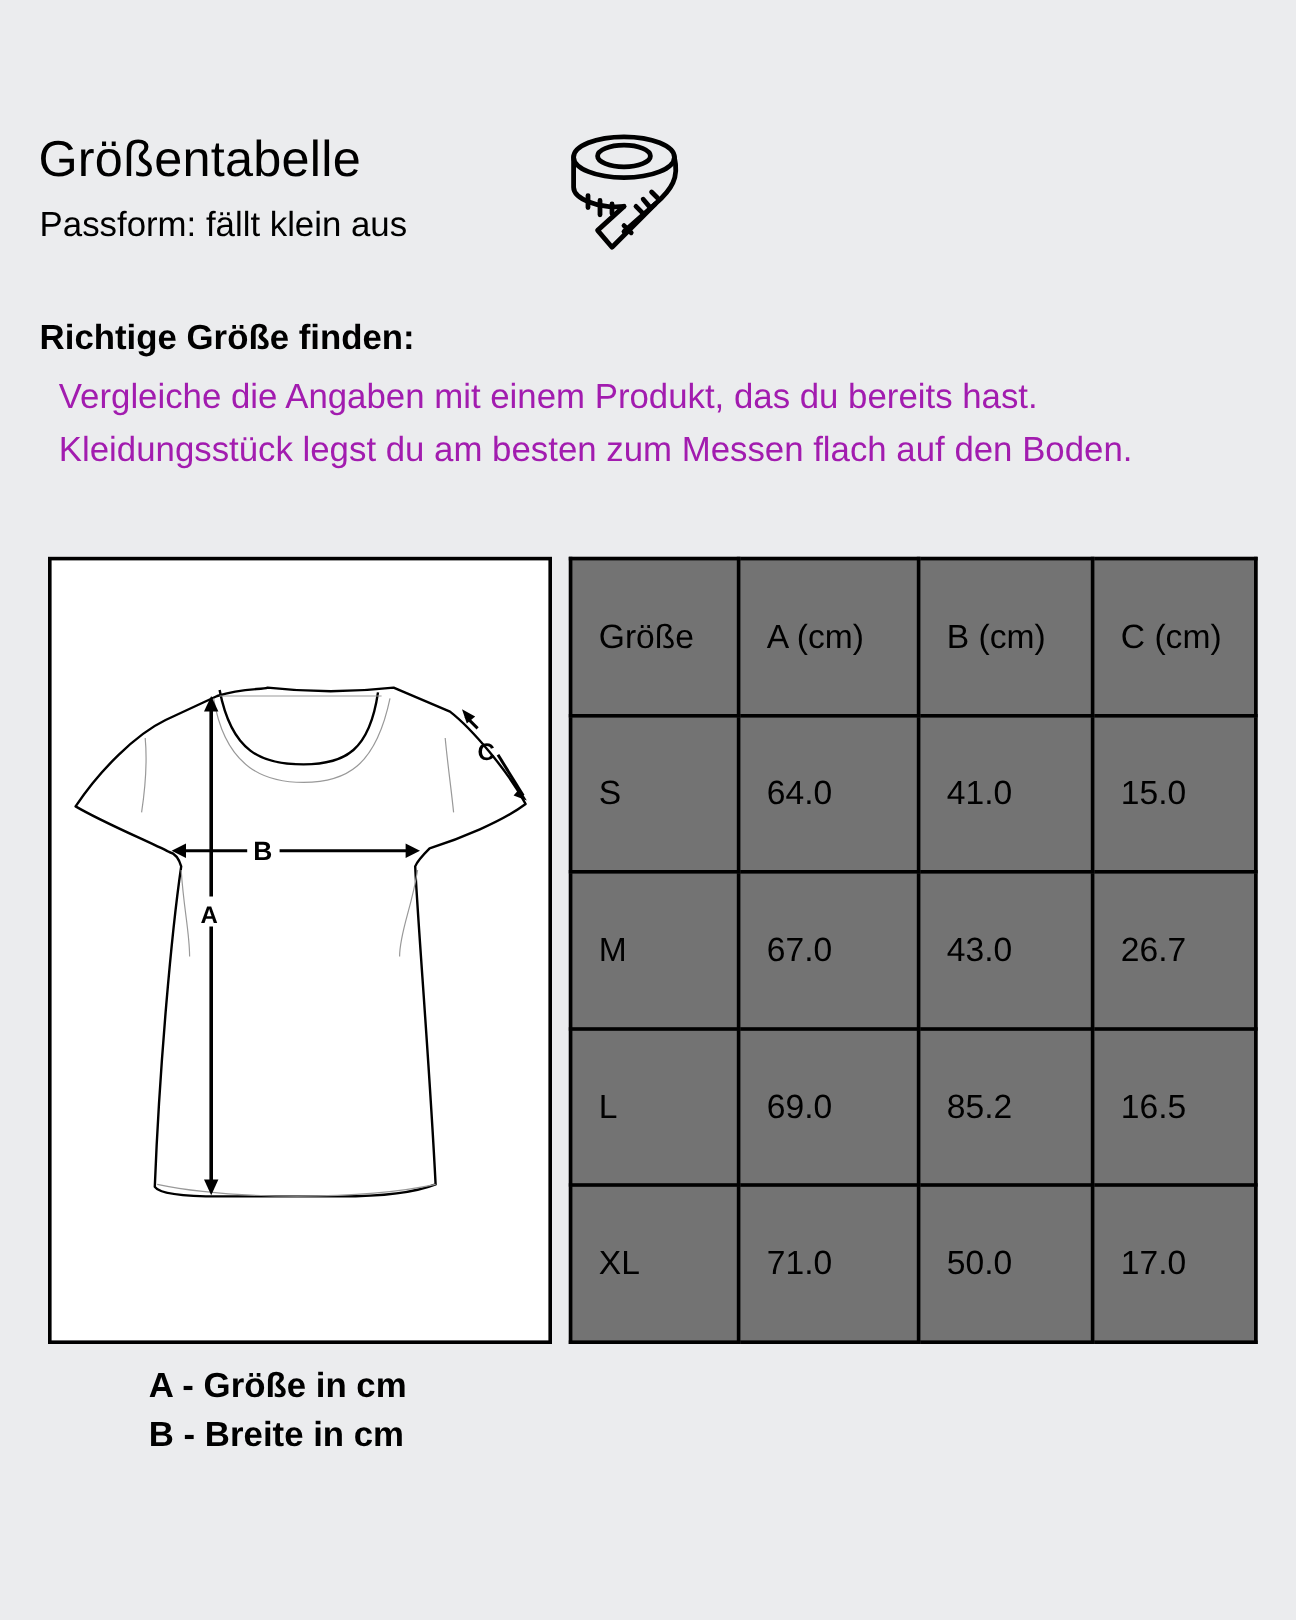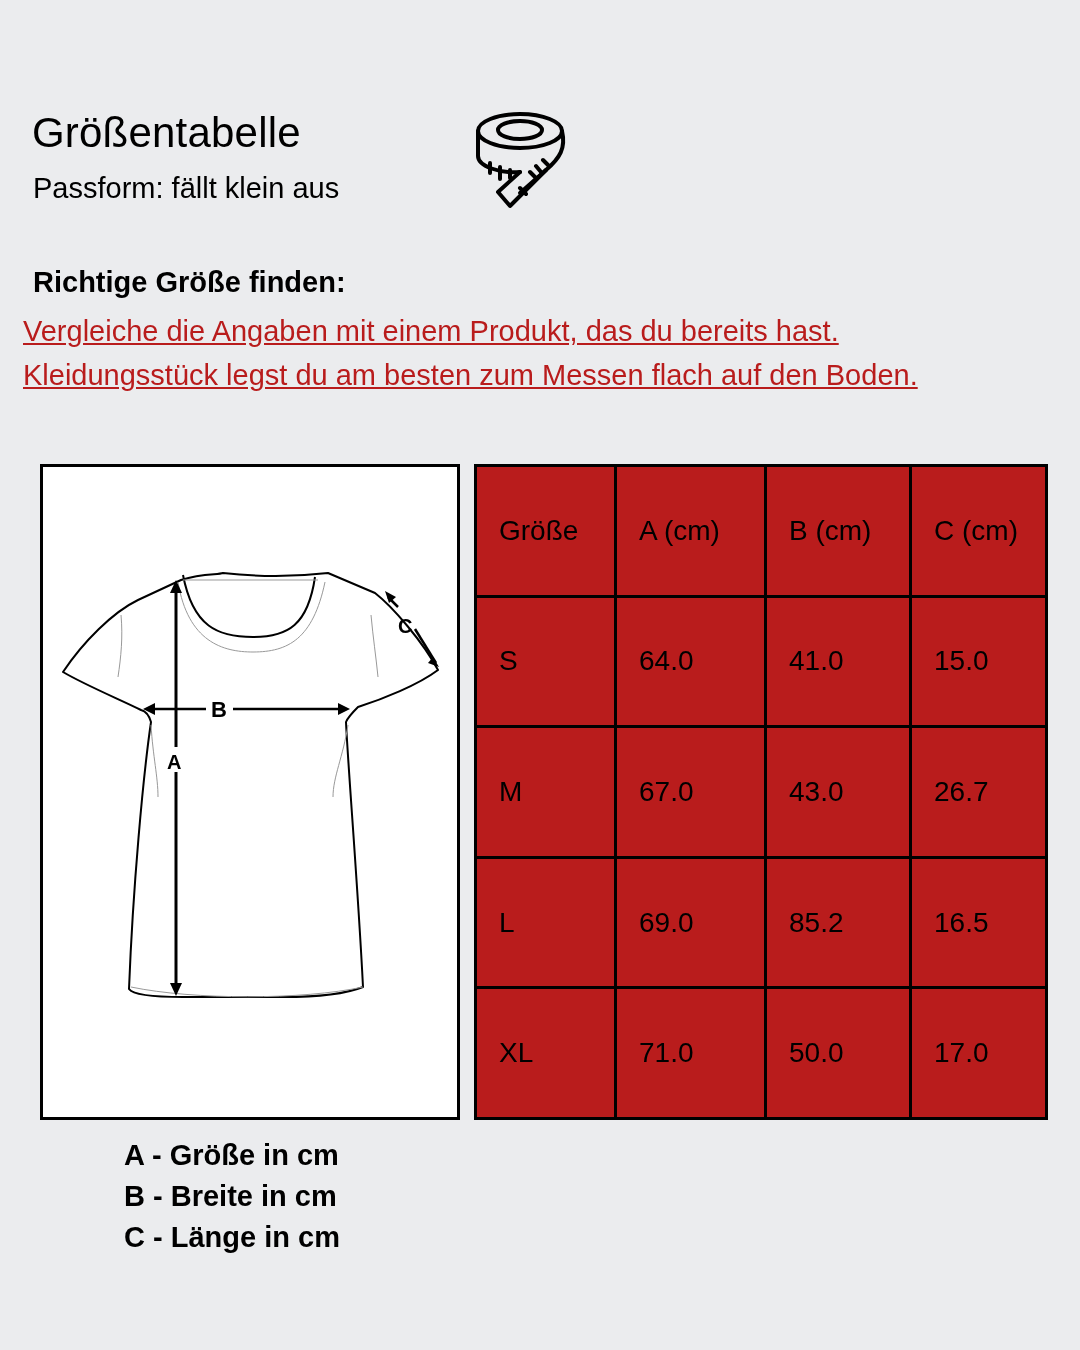--- a/index.html
+++ b/index.html
@@ -21,39 +21,38 @@
       font-size: 29px; line-height: 1;
     }
     .tape-icon {
       position: absolute; left: 470px; top: 108px; width: 100px; height: 104px;
     }
     .section-heading {
       position: absolute; left: 33px; top: 268px;
       font-size: 29px; font-weight: bold; line-height: 1;
     }
     .section-body {
-      position: absolute; left: 23px; top: 309px; width: 990px;
+      position: absolute; left: 49px; top: 309px; width: 990px;
       font-size: 29px; line-height: 44px; font-weight: 300;
-      color: #b91c1c;
-      text-decoration: underline;
+      color: #a21caf;
     }
     .diagram-box {
       position: absolute; left: 40px; top: 464px;
       width: 414px; height: 650px;
       background: #fff; border: 3px solid #000;
     }
     .diagram-box svg { position: absolute; left: 0; top: 0; }
     .legend {
       position: absolute; left: 124px; top: 1135px;
       font-size: 29px; font-weight: bold; line-height: 41px;
     }
     table.size-table {
       position: absolute; left: 474px; top: 464px;
       width: 574px; height: 656px;
-      border-collapse: collapse; background: #b91c1c;
+      border-collapse: collapse; background: #737373;
       border: 3px solid #000;
     }
     table.size-table td, table.size-table th {
       border: 3px solid #000; padding: 0 0 0 22px;
       text-align: left; vertical-align: middle;
       font-size: 28px; font-weight: normal; height: 125px;
     }
     table.size-table th { font-weight: 500; }
     .col0 { width: 115px; }
     .col1 { width: 125px; }
@@ -153,14 +152,13 @@
     <td>71.0</td>
     <td>50.0</td>
     <td>17.0</td>
   </tr>
 </tbody>
   </table>
 
 <div class="legend">
   <div>A - Größe in cm</div>
   <div>B - Breite in cm</div>
-  <div>C - Länge in cm</div>
 </div>
 
 </body></html>

